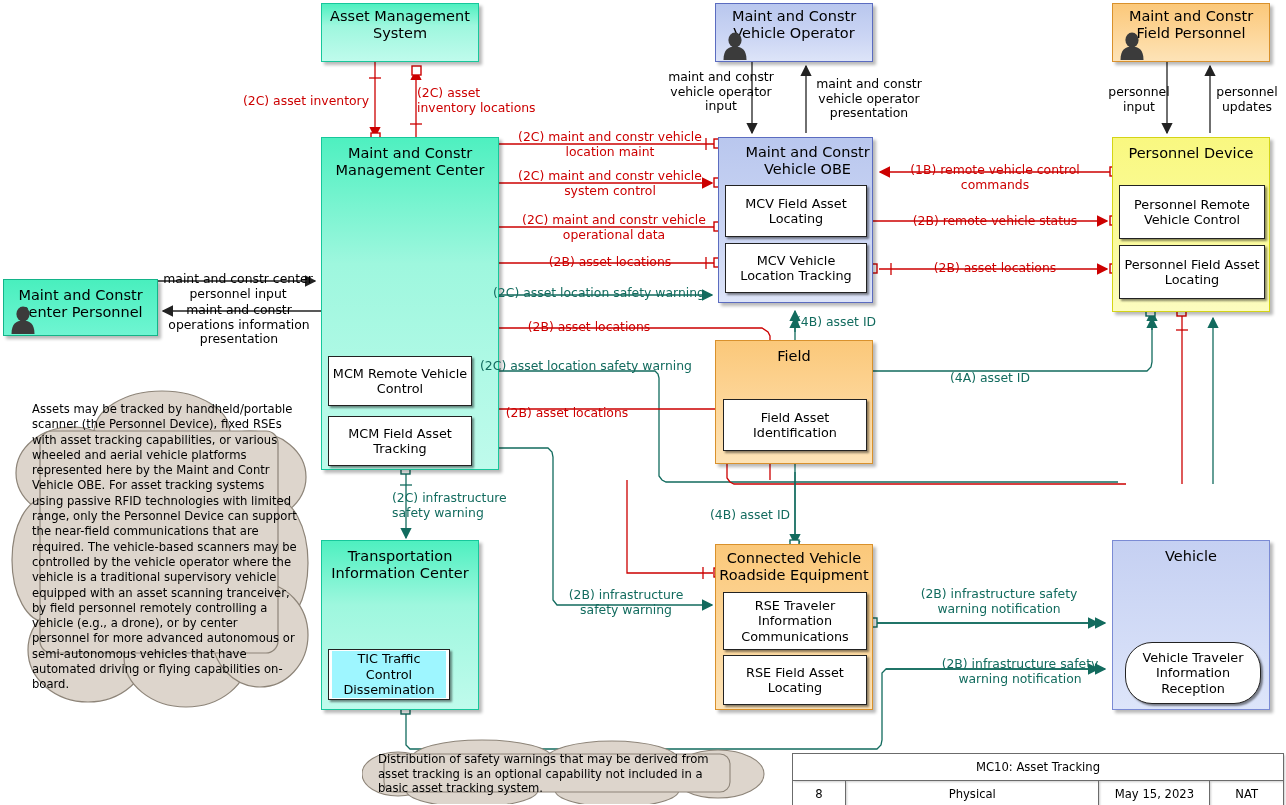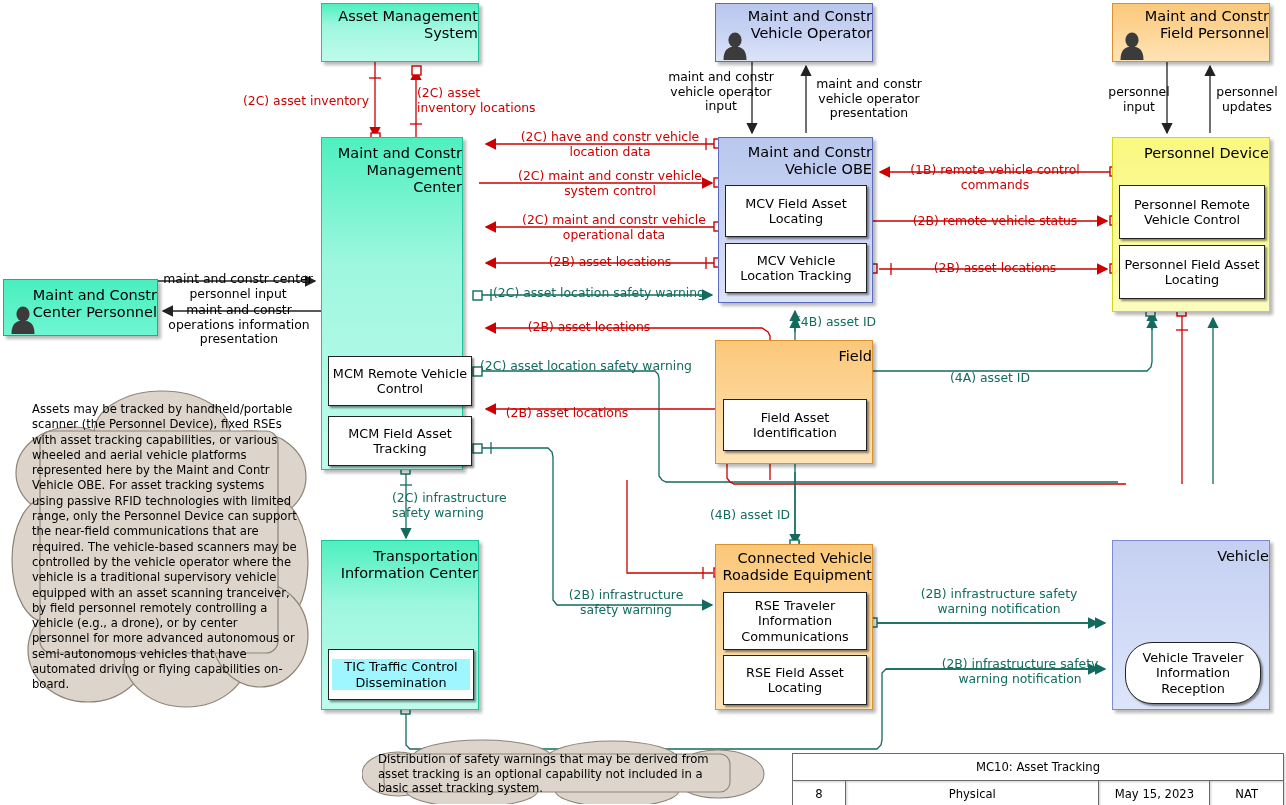--- a/index.html
+++ b/index.html
@@ -3,21 +3,21 @@
 <meta charset="utf-8">
 <style>
   html,body{margin:0;padding:0;background:#ffffff;}
   body{width:1286px;height:805px;position:relative;overflow:hidden;
        font-family:"DejaVu Sans","Liberation Sans",sans-serif;}
   #stage{position:absolute;left:0;top:0;width:1286px;height:805px;}
   svg#wires{position:absolute;left:0;top:0;width:1286px;height:805px;}
 
   .node{position:absolute;box-sizing:border-box;border:1px solid #555;
         box-shadow:3px 3px 3px rgba(0,0,0,.28);}
-  .node .ttl{position:absolute;left:0;right:0;top:4px;text-align:right;
+  .node .ttl{position:absolute;left:0;right:0;top:4px;text-align:center;
              font-size:14.5px;color:#000;line-height:17px;}
   .sub{position:absolute;box-sizing:border-box;background:#fff;border:1.6px solid #222;
        box-shadow:2px 2px 2px rgba(0,0,0,.45);
        display:flex;align-items:center;justify-content:center;text-align:center;
        font-size:12.8px;line-height:15.5px;color:#000;padding:1px 3px;}
 
   
   .green-ctr{background:linear-gradient(180deg,#4ef0c0 0%,#9ef7de 38%,#bffbec 100%);border-color:#17c79b;}
   .green-term{background:linear-gradient(180deg,#49efbe 0%,#6ff5d2 100%);border-color:#13b489;}
   .blue{background:linear-gradient(180deg,#b9c7ee 0%,#ccd6f4 60%,#dde4f8 100%);border-color:#5b6cc0;}
@@ -174,21 +174,21 @@
       <ellipse cx="255" cy="54" rx="62" ry="17"></ellipse>
       <rect x="22" y="18" width="346" height="38" rx="10"></rect>
     </g>
   </svg>
   <div class="cloudtxt" style="left:378px;top:752px;width:348px;line-height:14.5px;">Distribution of safety warnings that may be derived from asset tracking is an optional capability not included in a basic asset tracking system.</div>
 
   <div class="node green-ctr" style="left:321px;top:3px;width:158px;height:59px;">
     <div class="ttl">Asset Management System</div>
   </div>
 
-  <div class="node green-ctr" style="left:321px;top:137px;width:142px;height:333px;">
+  <div class="node green-ctr" style="left:321px;top:137px;width:178px;height:333px;">
     <div class="ttl" style="top:7px;">Maint and Constr Management Center</div>
     <div class="sub" style="left:6px;top:218px;width:144px;height:50px;">MCM Remote Vehicle Control</div>
     <div class="sub" style="left:6px;top:278px;width:144px;height:50px;">MCM Field Asset Tracking</div>
   </div>
 
   <div class="node blue" style="left:715px;top:3px;width:158px;height:59px;">
     <div class="ttl">Maint and Constr Vehicle Operator</div>
     <svg class="person" viewBox="0 0 26 30">
       <ellipse cx="13" cy="9" rx="6.6" ry="7.4" fill="#3b3b3b"></ellipse>
       <path d="M1.5,29 C1.5,19 6,15.5 13,15.5 C20,15.5 24.5,19 24.5,29 z" fill="#3b3b3b"></path>
@@ -223,21 +223,21 @@
     </svg>
   </div>
 
   <div class="node orange" style="left:715px;top:340px;width:158px;height:124px;">
     <div class="ttl" style="top:7px;">Field</div>
     <div class="sub" style="left:7px;top:58px;width:144px;height:52px;border-width:1.6px;">Field Asset Identification</div>
   </div>
 
   <div class="node green-ctr" style="left:321px;top:540px;width:158px;height:170px;">
     <div class="ttl" style="top:7px;">Transportation Information Center</div>
-    <div class="sub" style="left:6px;top:108px;width:146px;height:51px;">
+    <div class="sub" style="left:6px;top:108px;width:122px;height:51px;">
       <span class="hl">TIC Traffic Control Dissemination</span>
     </div>
   </div>
 
   <div class="node orange" style="left:715px;top:544px;width:158px;height:166px;">
     <div class="ttl" style="top:5px;">Connected Vehicle Roadside Equipment</div>
     <div class="sub" style="left:7px;top:47px;width:144px;height:58px;">RSE Traveler Information Communications</div>
     <div class="sub" style="left:7px;top:110px;width:144px;height:50px;">RSE Field Asset Locating</div>
   </div>
 
@@ -247,21 +247,21 @@
   </div>
 
   <div class="lbl red" style="left:236px;top:94px;width:140px;">(2C) asset inventory</div>
   <div class="lbl red" style="left:417px;top:86px;width:126px;text-align:left;">(2C) asset inventory locations</div>
 
   <div class="lbl blk" style="left:662px;top:70px;width:118px;">maint and constr vehicle operator input</div>
   <div class="lbl blk" style="left:810px;top:77px;width:118px;">maint and constr vehicle operator presentation</div>
   <div class="lbl blk" style="left:1100px;top:85px;width:78px;">personnel input</div>
   <div class="lbl blk" style="left:1208px;top:85px;width:78px;">personnel updates</div>
 
-  <div class="lbl red" style="left:512px;top:130px;width:196px;">(2C) have and constr vehicle location data</div>
+  <div class="lbl red" style="left:512px;top:130px;width:196px;">(2C) maint and constr vehicle location maint</div>
   <div class="lbl red" style="left:512px;top:169px;width:196px;">(2C) maint and constr vehicle system control</div>
   <div class="lbl red" style="left:516px;top:213px;width:196px;">(2C) maint and constr vehicle operational data</div>
   <div class="lbl red" style="left:512px;top:255px;width:196px;">(2B) asset locations</div>
   <div class="lbl teal" style="left:490px;top:286px;width:218px;">(2C) asset location safety warning</div>
 
   <div class="lbl red" style="left:900px;top:163px;width:190px;">(1B) remote vehicle control commands</div>
   <div class="lbl red" style="left:900px;top:214px;width:190px;">(2B) remote vehicle status</div>
   <div class="lbl red" style="left:900px;top:261px;width:190px;">(2B) asset locations</div>
 
   <div class="lbl blk" style="left:160px;top:272px;width:156px;">maint and constr center personnel input</div>

